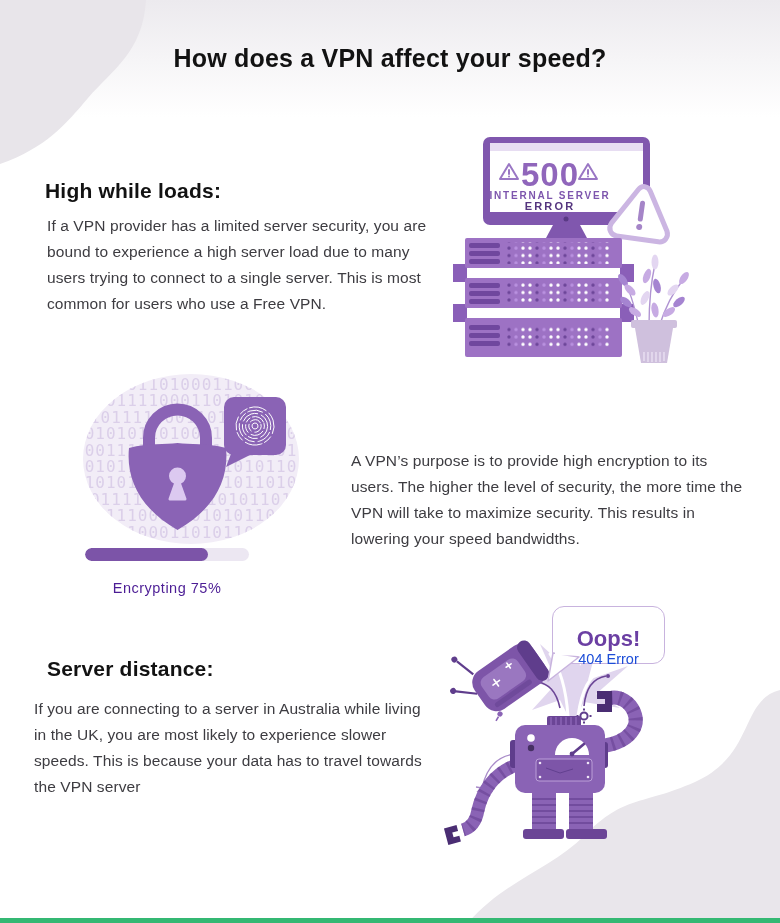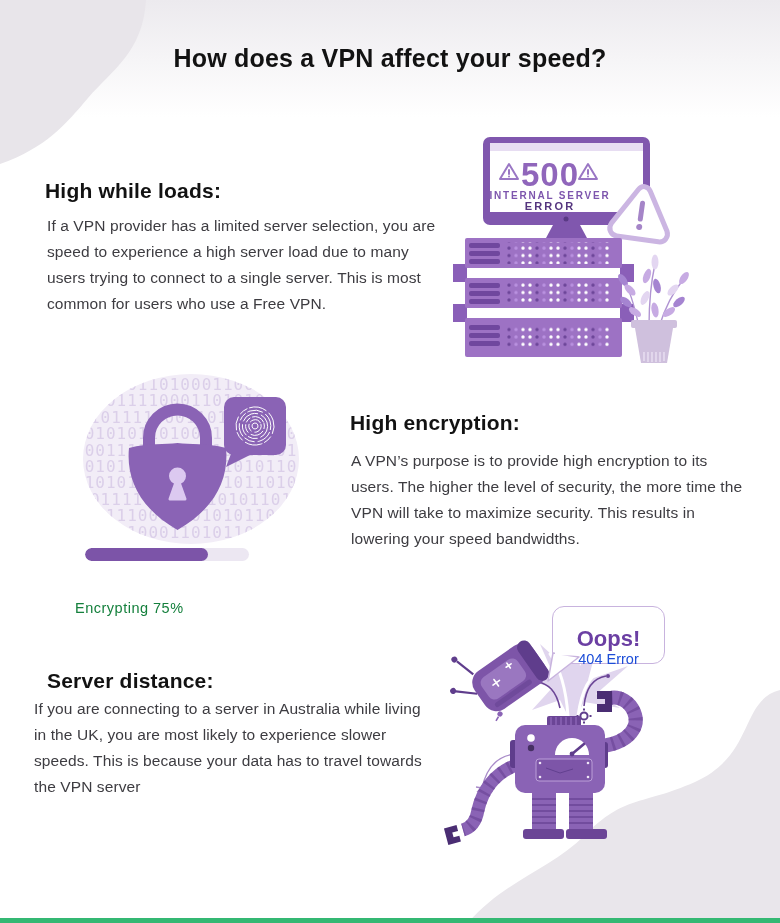--- a/index.html
+++ b/index.html
@@ -25,21 +25,21 @@
     letter-spacing:0.2px;
   }
   .section-body {
     position:absolute; font-size:15.5px; line-height:1.68; color:#3d3c41;
     letter-spacing:0.1px;
   }
   #h1 { left:45px;  top:179px; }
   #b1 { left:47px;  top:213px; width:392px; }
   #h2 { left:350px; top:411px; }
   #b2 { left:351px; top:448px; width:400px; }
-  #h3 { left:47px;  top:657px;margin-top:12px; }
+  #h3 { left:47px;  top:657px; }
   #b3 { left:34px;  top:696px; width:400px; }
 
   .server-illus  { position:absolute; left:443px; top:126px; }
   .robot-illus   { position:absolute; left:432px; top:596px; }
 
   .enc-illus { position:absolute; left:70px; top:368px; width:245px; height:225px; }
   .binary-circle {
     position:absolute; left:13px; top:6px; width:216px; height:170px;
     border-radius:50%; background:#f2edf7; overflow:hidden;
     display:flex; flex-direction:column; justify-content:center; align-items:center;
@@ -50,22 +50,22 @@
   }
   .shield-svg      { position:absolute; left:55px;  top:30px; }
   .fingerprint-svg { position:absolute; left:152px; top:27px; }
 
   .progress-track {
     position:absolute; left:85px; top:548px; width:164px; height:13px;
     background:#ece7f2; border-radius:7px; overflow:hidden;
   }
   .progress-fill { height:100%; background:#7c54a8; border-radius:7px; }
   .progress-label {
-    position:absolute; left:75px; top:600px; width:184px; text-align:left;
-    font-size:14.5px; color:#15803d; letter-spacing:0.5px;
+    position:absolute; left:75px; top:580px; width:184px; text-align:center;
+    font-size:14.5px; color:#4c1d95; letter-spacing:0.5px;
   }
 
   .speech-bubble {
     position:absolute; left:552px; top:606px; width:113px; height:58px;
     background:#ffffff; border:1.5px solid #c8b3de; border-radius:12px;
     text-align:center; padding-top:20px;
   }
   .bubble-title    { font-size:22px; font-weight:800; color:#6b3fa3; line-height:1.1; }
   .bubble-subtitle { font-size:14.5px; color:#1d4ed8; }
   .bubble-tail { position:absolute; left:-6px; bottom:-19px; }
@@ -85,21 +85,21 @@
   <svg class="blob blob-tl" width="160" height="170" viewBox="0 0 160 170">
     <path d="M0,0 L146,0 C143,52 112,70 88,98 C66,124 46,148 0,164 Z" fill="#e8e5ea"></path>
   </svg>
   <svg class="blob blob-br" width="320" height="235" viewBox="0 0 320 235">
     <path d="M320,2 C280,12 295,67 235,94 C180,118 165,107 125,147 C90,182 45,192 8,235 L320,235 Z" fill="#e9e6eb"></path>
   </svg>
 
   <h1 class="page-title">How does a VPN affect your speed?</h1>
 
   <h2 id="h1" class="section-heading">High while loads:</h2>
-  <p id="b1" class="section-body">If a VPN provider has a limited server selection, you are speed to experience a high server load due to many users trying to connect to a single server. This is most common for users who use a Free VPN.</p>
+  <p id="b1" class="section-body">If a VPN provider has a limited server security, you are bound to experience a high server load due to many users trying to connect to a single server. This is most common for users who use a Free VPN.</p>
 
   <svg class="server-illus" width="280" height="238" viewBox="0 0 280 238">
     <defs>
       <pattern id="rackdots" width="28" height="7.4" patternUnits="userSpaceOnUse">
         <circle cx="3" cy="3.7" r="1.7" fill="#ffffff"></circle>
         <circle cx="10" cy="3.7" r="1.7" fill="#6d4699"></circle>
         <circle cx="17" cy="3.7" r="1.7" fill="#b991e0"></circle>
         <circle cx="24" cy="3.7" r="1.7" fill="#ffffff"></circle>
       </pattern>
       <g id="warn-sm">
@@ -230,21 +230,20 @@
         <circle r="19" stroke-dasharray="14 3 9 2 18 3 10 2"></circle>
       </g>
     </svg>
   </div>
 
   <div class="progress-track">
     <div class="progress-fill" style="width: 75%;"></div>
   </div>
   <div class="progress-label">Encrypting 75%</div>
 
-  <h2 id="h2" class="section-heading">High encryption:</h2>
   <p id="b2" class="section-body">A VPN’s purpose is to provide high encryption to its users. The higher the level of security, the more time the VPN will take to maximize security. This results in lowering your speed bandwidths.</p>
 
   <h2 id="h3" class="section-heading">Server distance:</h2>
   <p id="b3" class="section-body">If you are connecting to a server in Australia while living in the UK, you are most likely to experience slower speeds. This is because your data has to travel towards the VPN server</p>
 
   <svg class="robot-illus" width="268" height="252" viewBox="0 0 268 252">
 
     <polygon points="140,18 148,70 168,40 156,84 196,70 164,98 188,112 152,106 140,128 128,104 100,114 120,92 92,82 122,80 108,48 132,70" fill="#e0d5ee"></polygon>
     <path d="M136,120 C134,92 128,72 118,58" stroke="#ffffff" stroke-width="3" fill="none" stroke-linecap="round"></path>
     <path d="M146,120 C150,92 158,80 170,74" stroke="#ffffff" stroke-width="3" fill="none" stroke-linecap="round"></path>

